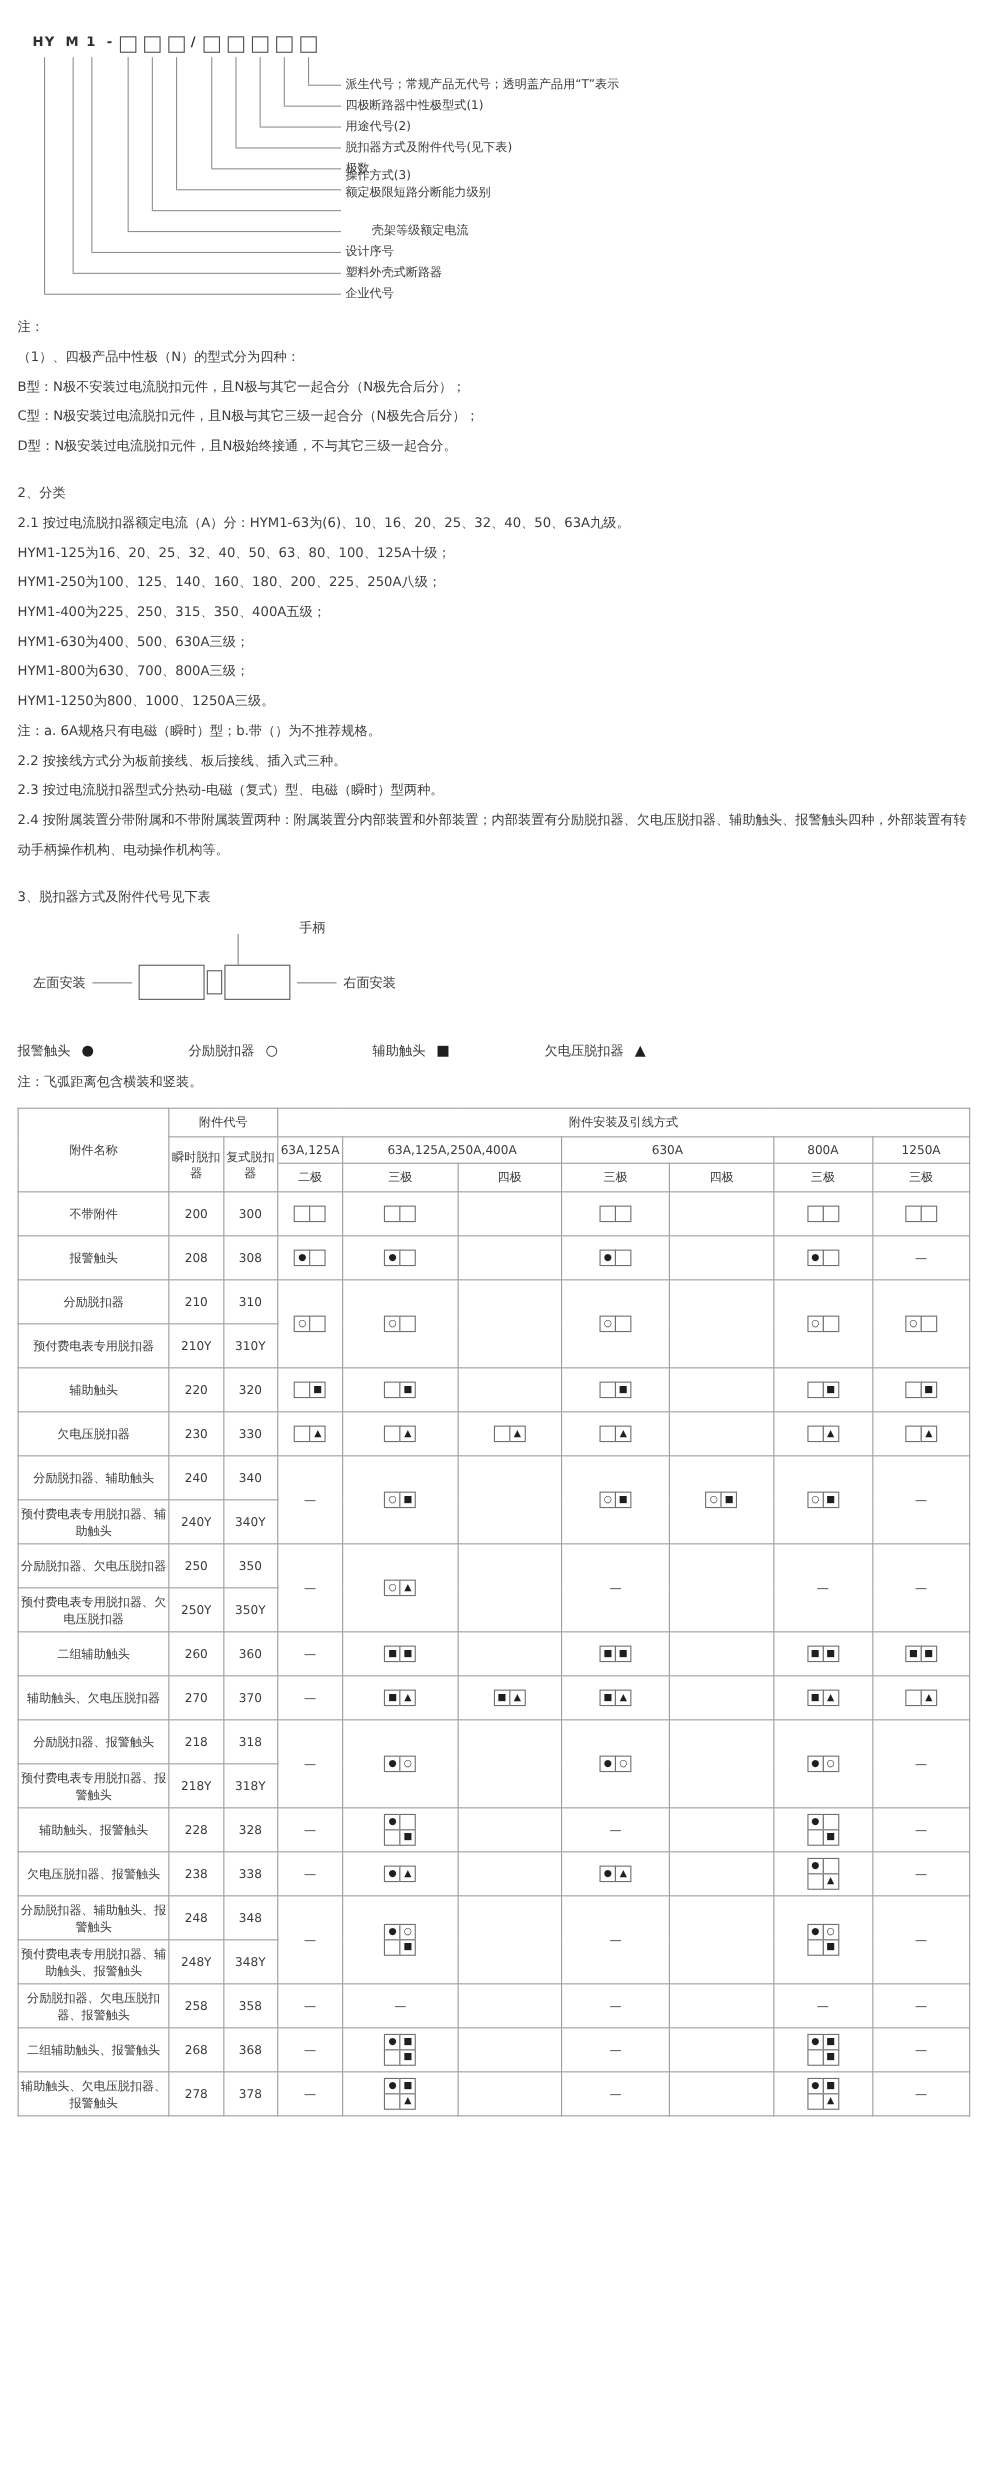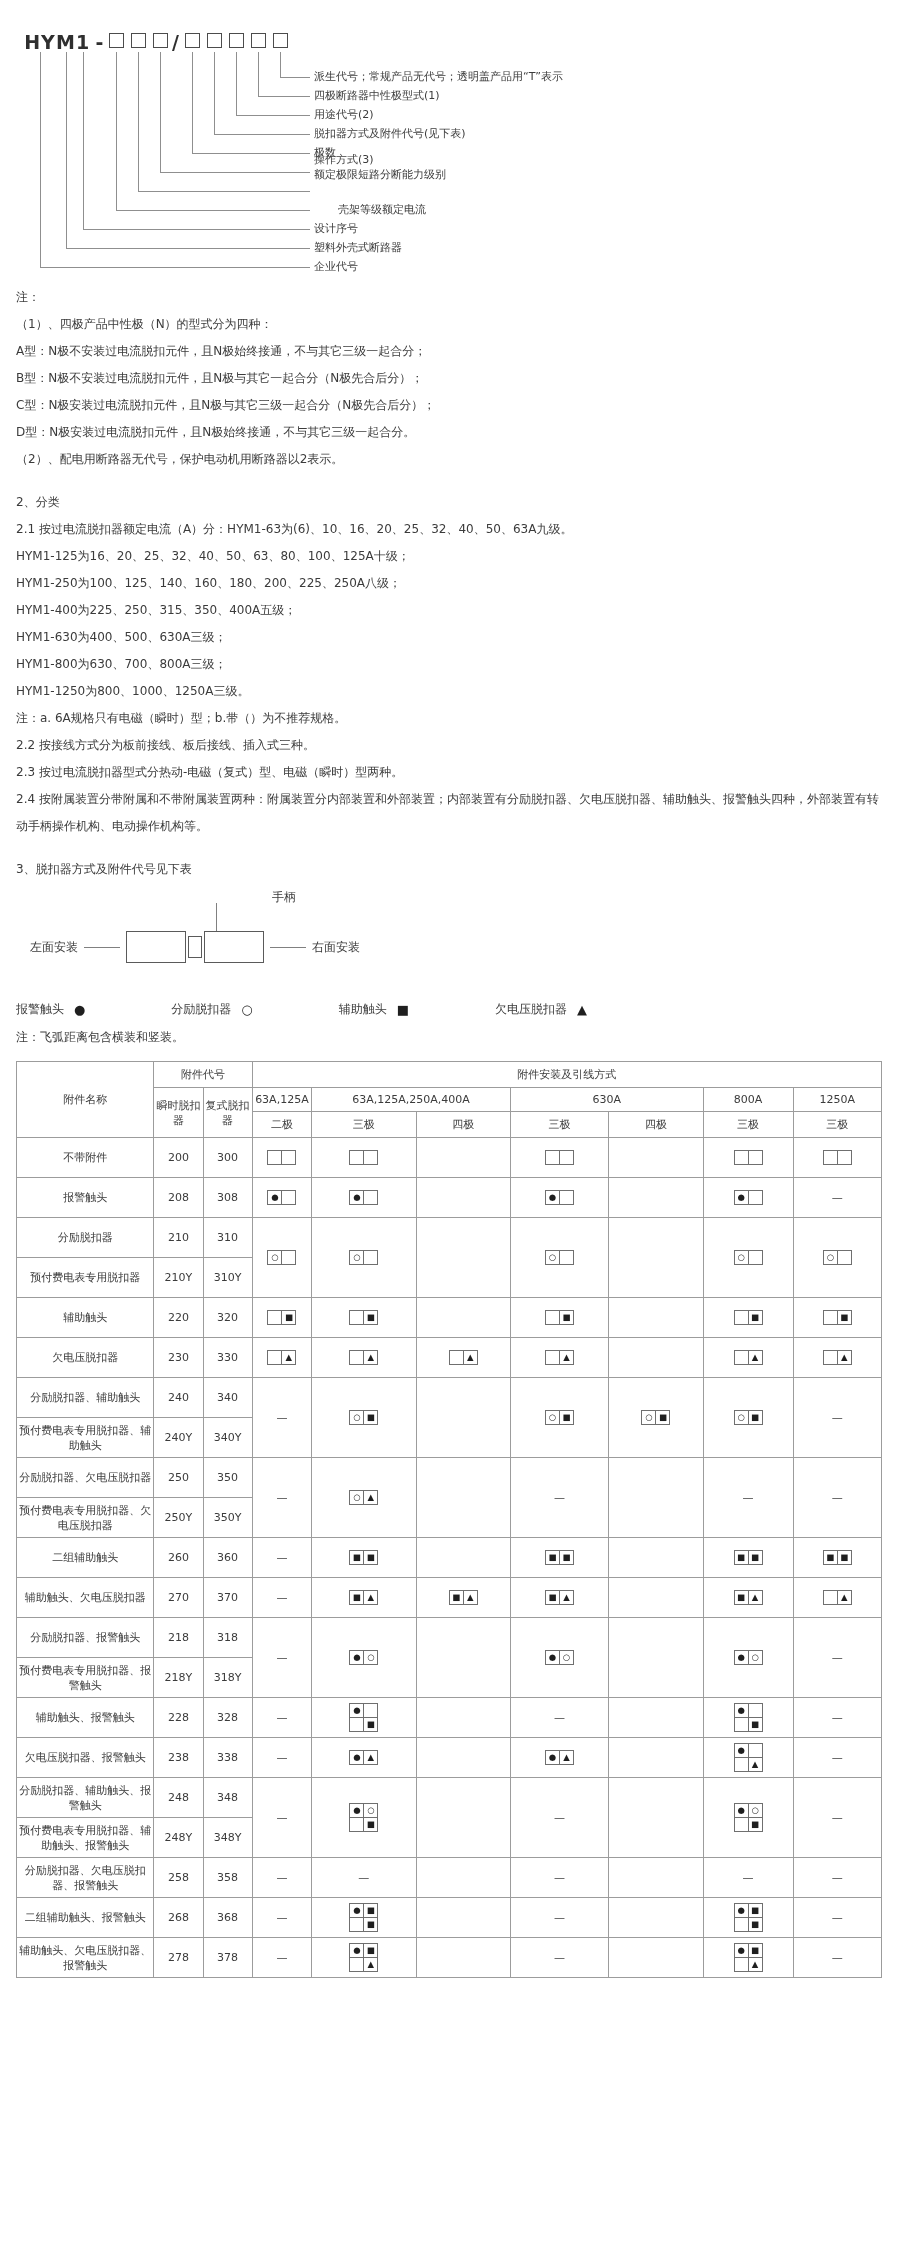--- a/index.html
+++ b/index.html
@@ -8,21 +8,21 @@
     color:#3b3b3b;
     font-family:"DejaVu Sans","Liberation Sans",sans-serif;
     font-size:12px;
   }
   .page { padding:26px 18px 28px 16px; }
 
   
   .mc { position:relative; height:258px; }
   .mc-txt {
     position:absolute; top:5px; transform:translateX(-50%);
-    font-weight:bold; font-size:19px; color:#2f2f2f; letter-spacing:1px; white-space:nowrap;
+    font-weight:bold; font-size:12px; color:#2f2f2f; letter-spacing:1px; white-space:nowrap;
   }
   .mc-box { position:absolute; top:7px; width:13px; height:13px; border:1px solid #4c4c4c; background:#fff; }
   .mc-vline { position:absolute; width:0; border-left:1px solid #8f8f8f; }
   .mc-hline { position:absolute; height:0; border-top:1px solid #8f8f8f; }
   .mc-label { position:absolute; font-size:11px; color:#3b3b3b; white-space:nowrap; line-height:13px; }
 
   
   .tline { line-height:27px; white-space:normal; }
   .sec-gap { margin-top:16px; }
   .sec-title { line-height:27px; margin-top:14px; }
@@ -116,25 +116,23 @@
       <div class="mc-label" style="left: 298px; top: 215px;">塑料外壳式断路器</div>
       <div class="mc-vline" style="left: 24px; top: 26px; height: 215px;"></div>
       <div class="mc-hline" style="left: 24px; top: 241px; width: 270px;"></div>
       <div class="mc-label" style="left: 298px; top: 234px;">企业代号</div>
     </div>
 
   <div>
     <div class="tline">注：</div>
     <div>
         <div class="tline">（1）、四极产品中性极（N）的型式分为四种：</div>
-        <div class="tline">A型：N极不安装过电流脱扣元件，且N极始终接通，不与其它三级一起合分；</div>
         <div class="tline">B型：N极不安装过电流脱扣元件，且N极与其它一起合分（N极先合后分）；</div>
         <div class="tline">C型：N极安装过电流脱扣元件，且N极与其它三级一起合分（N极先合后分）；</div>
         <div class="tline">D型：N极安装过电流脱扣元件，且N极始终接通，不与其它三级一起合分。</div>
-        <div class="tline">（2）、配电用断路器无代号，保护电动机用断路器以2表示。</div>
       </div>
   </div>
 
   <div class="sec-gap">
     <div class="sec-title">2、分类</div>
     <div>
         <div class="tline">2.1 按过电流脱扣器额定电流（A）分：HYM1-63为(6)、10、16、20、25、32、40、50、63A九级。</div>
         <div class="tline">HYM1-125为16、20、25、32、40、50、63、80、100、125A十级；</div>
         <div class="tline">HYM1-250为100、125、140、160、180、200、225、250A八级；</div>
         <div class="tline">HYM1-400为225、250、315、350、400A五级；</div>

